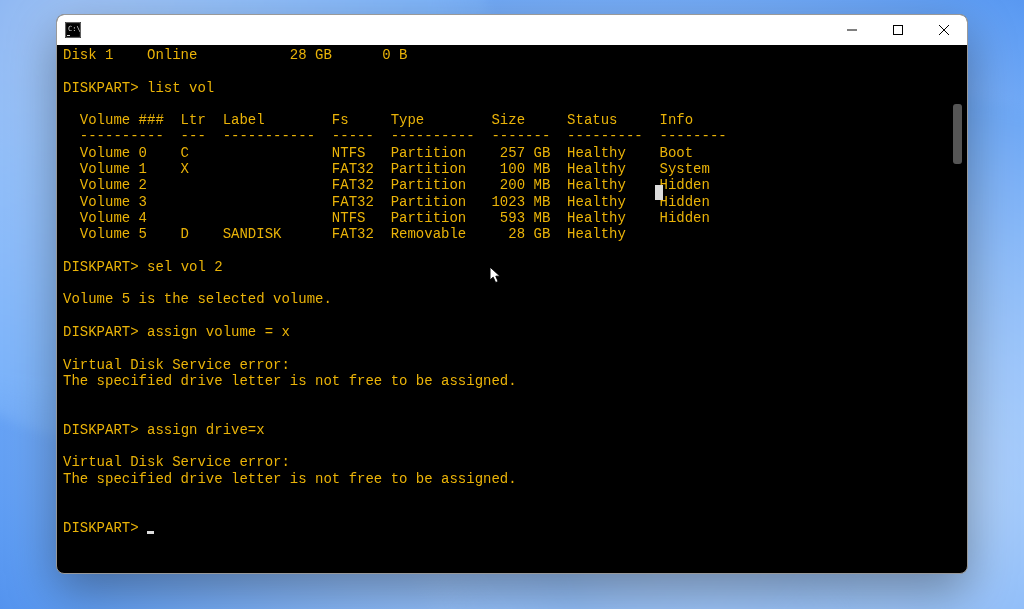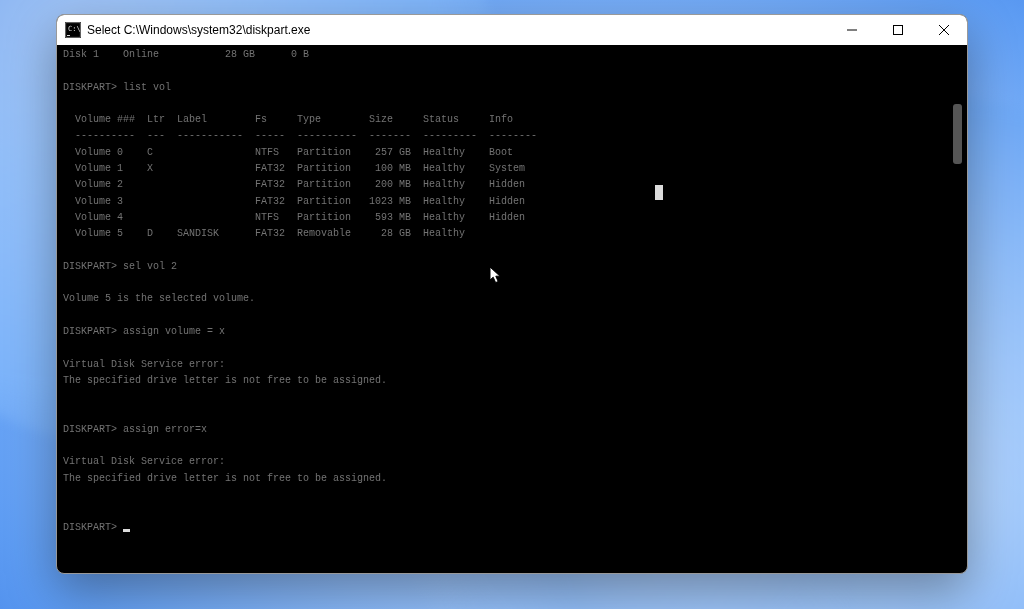--- a/index.html
+++ b/index.html
@@ -36,21 +36,21 @@
   }
 
   .term {
     flex:1 1 auto; position:relative; overflow:hidden;
   }
   .term-inner {
     position:absolute; inset:0; padding:2px 6px 6px 6px;
   }
   pre.console {
     font-family: Consolas, "Courier New", monospace;
-    font-size:10px; line-height:16.3px; color:#737373;
+    font-size:14px; line-height:16.3px; color:#eab308;
     white-space:pre;
   }
   .prompt-row { white-space:pre; }
   .caret {
     display:inline-block; width:7px; height:3px; background:#dcdcdc;
     vertical-align:baseline; position:relative; top:2px;
     animation:blink 1s steps(1,end) infinite;
   }
   @keyframes blink { 50% { opacity:0; } }
 
@@ -85,21 +85,20 @@
 
   <div class="titlebar">
     <span class="title-icon">
       <svg viewBox="0 0 16 16" width="16" height="16">
         <rect x="0" y="0" width="16" height="16" fill="#000"></rect>
         <rect x="0.7" y="0.7" width="14.6" height="14.6" fill="none" stroke="#888" stroke-width="0.8"></rect>
         <text x="3" y="9" font-family="Consolas,monospace" font-size="7" fill="#dcdcdc">C:\</text>
         <path d="M2 13.5 L5 13.5" stroke="#dcdcdc" stroke-width="1"></path>
       </svg>
     </span>
-    <span class="title-text">Select C:\Windows\system32\diskpart.exe</span>
     <span class="spacer"></span>
     <div class="winbtn">
       <svg width="10" height="10" viewBox="0 0 10 10">
           <path d="M0 5 H10" stroke="#000" stroke-width="1"></path>
         </svg>
     </div>
     <div class="winbtn">
       <svg width="10" height="10" viewBox="0 0 10 10">
           <rect x="0.5" y="0.5" width="9" height="9" fill="none" stroke="#000" stroke-width="1"></rect>
         </svg>
@@ -129,21 +128,21 @@
 <span class="prompt-row"><span>DISKPART&gt;</span> <span>sel vol 2</span></span>
 
 <span>Volume 5 is the selected volume.</span>
 
 <span class="prompt-row"><span>DISKPART&gt;</span> <span>assign volume = x</span></span>
 
 <span>Virtual Disk Service error:</span>
 <span>The specified drive letter is not free to be assigned.</span>
 
 
-<span class="prompt-row"><span>DISKPART&gt;</span> <span>assign error=x</span></span>
+<span class="prompt-row"><span>DISKPART&gt;</span> <span>assign drive=x</span></span>
 
 <span>Virtual Disk Service error:</span>
 <span>The specified drive letter is not free to be assigned.</span>
 
 
 <span class="prompt-row"><span>DISKPART&gt;</span> <span class="caret"></span></span></pre>
       <div class="hl-rect"></div>
     </div>
 
     <div class="scrollbar">

